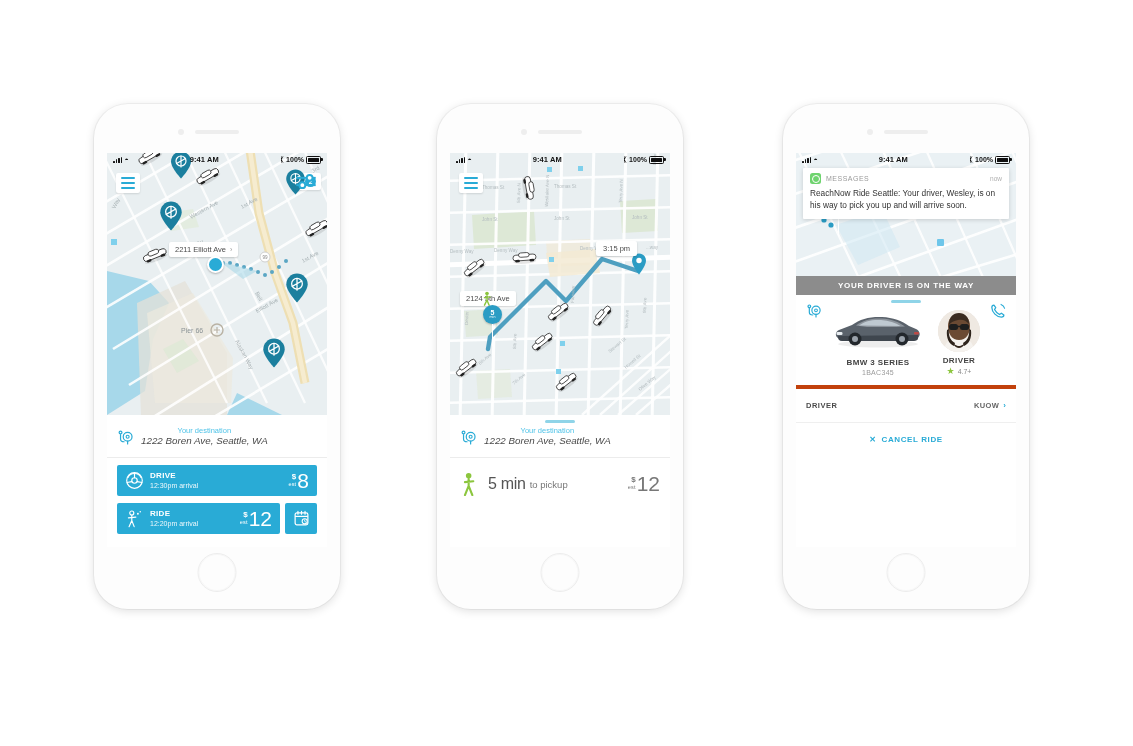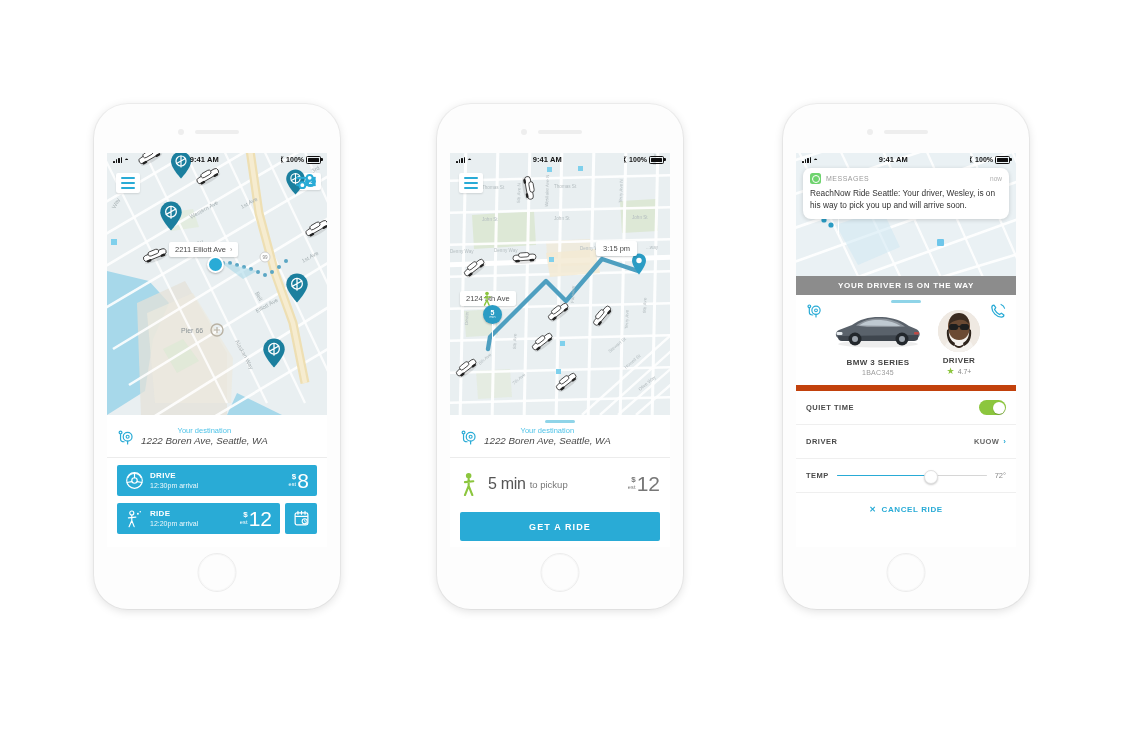--- a/index.html
+++ b/index.html
@@ -104,38 +104,38 @@
   
   .pickup{display:flex;align-items:center;padding:14px 10px 10px 10px;}
   .pickup .pi{width:21px;height:24px;margin-right:7px;flex:0 0 21px;}
   .pickup .big{font-size:16px;color:#555;font-weight:300;letter-spacing:-.3px;line-height:1;}
   .pickup .small{font-size:9.5px;color:#777;margin-left:4px;}
   .cta{margin:6px 10px 0 10px;height:29px;background:#29abd6;border-radius:2px;
        display:flex;align-items:center;justify-content:center;color:#fff;
        font-size:9px;font-weight:bold;letter-spacing:1.1px;}
 
   
-  .notif{position:absolute;left:7px;right:7px;top:15px;background:#fff;border-radius:8px;
+  .notif{position:absolute;left:7px;right:7px;top:15px;background:#fff;border-radius:1px;
          padding:5px 7px 7px 7px;z-index:45;box-shadow:0 1px 4px rgba(0,0,0,.16);}
   .notif-head{display:flex;align-items:center;gap:5px;margin-bottom:4px;}
   .msg-icon{width:11px;height:11px;border-radius:2.5px;background:#6ed36e;
             display:flex;align-items:center;justify-content:center;}
   .msg-icon span{width:6px;height:6px;border-radius:50%;border:1.4px solid #fff;display:block;}
   .notif-app{font-size:7px;color:#9a9a9a;letter-spacing:.5px;flex:1;}
   .notif-time{font-size:6.5px;color:#b0b0b0;}
   .notif-body{font-size:8.3px;color:#333;line-height:1.42;}
 
   .driverbar{position:absolute;left:0;right:0;top:123px;height:19px;background:#8c8c8c;
              display:flex;align-items:center;justify-content:center;z-index:40;
              color:#fff;font-size:8px;font-weight:bold;letter-spacing:.75px;}
 
   .dsheet{position:absolute;left:0;right:0;top:142px;bottom:0;background:#fff;z-index:40;}
   .dsheet .grab2{position:absolute;top:5px;left:50%;transform:translateX(-50%);
                  width:30px;height:2.5px;border-radius:2px;background:#8fd4e8;}
-  .dtop{position:relative;padding:11px 10px 9px 10px;border-bottom:6px solid #c2410c;}
+  .dtop{position:relative;padding:11px 10px 9px 10px;border-bottom:4px solid #c2410c;}
   .dcards{display:flex;align-items:flex-end;justify-content:center;gap:14px;margin-top:4px;}
   .dcard{text-align:center;}
   .dcard .cname{font-size:8px;color:#444;font-weight:bold;letter-spacing:.4px;margin-top:4px;}
   .dcard .cplate{font-size:7px;color:#9a9a9a;margin-top:2px;letter-spacing:.3px;}
   .avatar{width:42px;height:42px;border-radius:50%;overflow:hidden;margin:0 auto;background:#e9e4de;}
   .rating{display:flex;align-items:center;justify-content:center;gap:3px;margin-top:2px;
           font-size:7px;color:#8a8a8a;}
   .star{color:#8cc63e;font-size:9px;line-height:1;}
 
   .ctrlrow{display:flex;align-items:center;padding:0 10px;height:33px;
@@ -615,21 +615,20 @@
           <span class="spacer"></span>
           <div class="price" style="color:#777">
             <div class="pm">
               <span class="dol">$</span>
               <span class="est">est</span>
             </div>
             <span class="amt">12</span>
           </div>
         </div>
 
-        <div class="cta">GET A RIDE</div>
       </div>
 
       <div class="statusbar">
         <div class="sb-left">
           <span class="bars">
               <i></i>
               <i></i>
               <i></i>
               <i></i>
             </span>
@@ -768,44 +767,28 @@
               </div>
               <div class="cname">DRIVER</div>
               <div class="rating">
                 <span class="star">★</span>
                 <span>4.7+</span>
               </div>
             </div>
           </div>
         </div>
 
-        <div class="ctrlrow">
-          <span class="clabel">QUIET TIME</span>
-          <span class="spacer"></span>
-          <span class="toggle">
-              <i></i>
-            </span>
-        </div>
 
         <div class="ctrlrow">
           <span class="clabel">DRIVER</span>
           <span class="spacer"></span>
           <span class="radioval">KUOW</span>
           <span class="chevblue">›</span>
         </div>
 
-        <div class="ctrlrow">
-          <span class="clabel">TEMP</span>
-          <span class="slider">
-            <span class="strack"></span>
-            <span class="sfill" style="width: 62%;"></span>
-            <span class="sknob" style="left: 62%;"></span>
-          </span>
-          <span class="tempval">72°</span>
-        </div>
 
         <div class="cancel">
           <span>✕</span>
           <span>CANCEL RIDE</span>
         </div>
       </div>
 
       <div class="statusbar">
         <div class="sb-left">
           <span class="bars">

